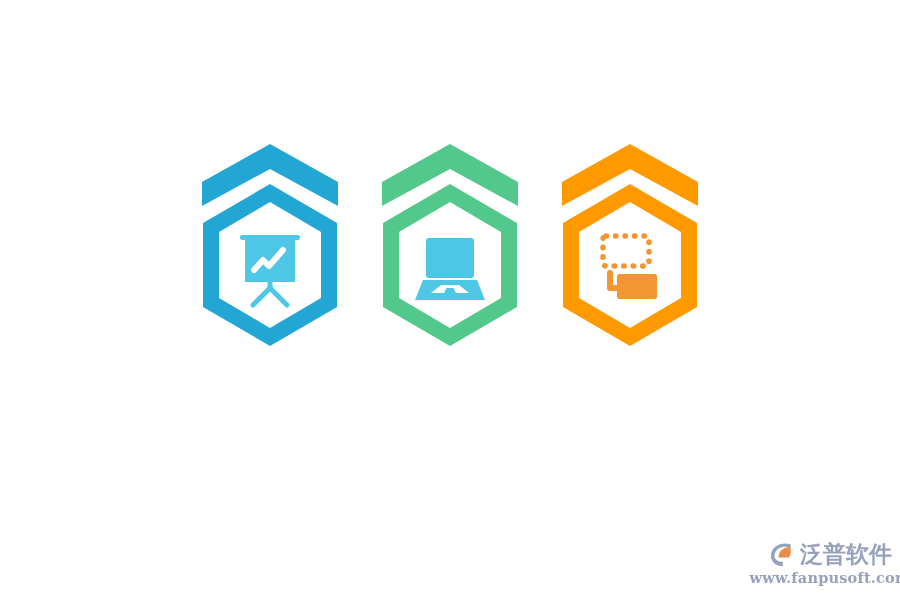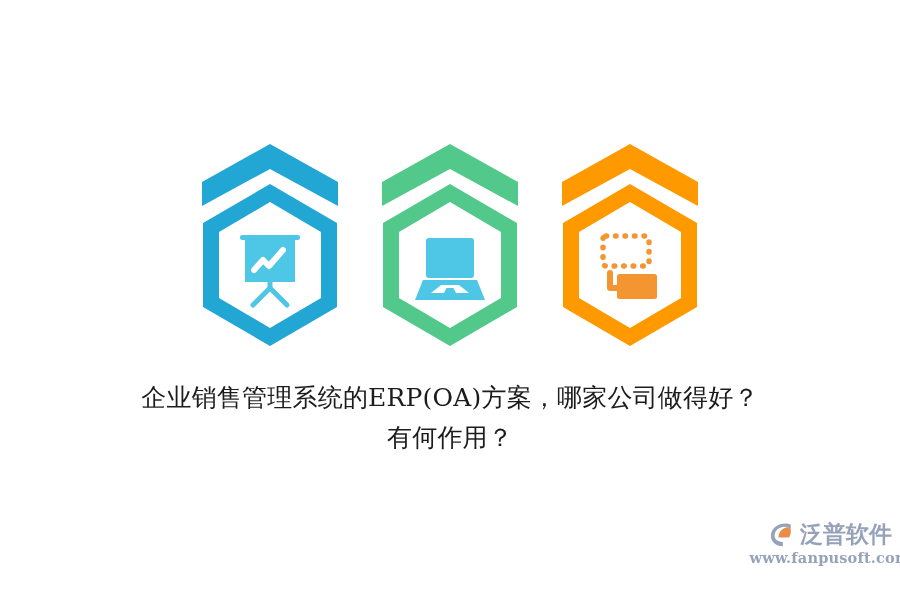--- a/index.html
+++ b/index.html
@@ -63,21 +63,21 @@
   }
   .title-line {
     display: block;
     white-space: nowrap;
   }
 
   
   .watermark {
     position: absolute;
     left: 766px;
-    top: 514px;
+    top: 534px;
     width: 128px;
     height: 56px;
     display: flex;
     flex-direction: column;
     align-items: center;
     justify-content: center;
     opacity: 0.92;
   }
   .wm-top {
     display: flex;
@@ -168,24 +168,20 @@
         <g>
           <rect x="44" y="96" width="46" height="30" rx="3" fill="none" stroke="#f39530" stroke-width="5.5" stroke-linecap="round" stroke-dasharray="0.5 9"></rect>
           <path d="M51 133 L51 148 L62 148" fill="none" stroke="#f39530" stroke-width="6" stroke-linecap="round" stroke-linejoin="round"></path>
           <rect x="58" y="134" width="40" height="25" rx="2.5" fill="#f39530"></rect>
         </g>
       </svg>
     </div>
 
   </div>
 
-  <div class="title-block">
-    <span class="title-line">企业销售管理系统的ERP(OA)方案，哪家公司做得好？</span>
-    <span class="title-line">有何作用？</span>
-  </div>
 
   <div class="watermark">
     <div class="wm-top">
       <svg class="wm-mark" viewBox="0 0 32 32" xmlns="http://www.w3.org/2000/svg" aria-hidden="true">
         <path d="M26 5 C18 2 7 5 4 14 C1 23 8 30 17 30 L17 25 C10 25 6 21 8 15 C10 9 18 6 26 9 Z" fill="#8e9ab5"></path>
         <path d="M25 8 C17 8 12 13 12 20 L24 20 C26 17 27 12 25 8 Z" fill="#e8843c"></path>
       </svg>
       <span class="wm-name">泛普软件</span>
     </div>
     <div class="wm-url">www.fanpusoft.com</div>

